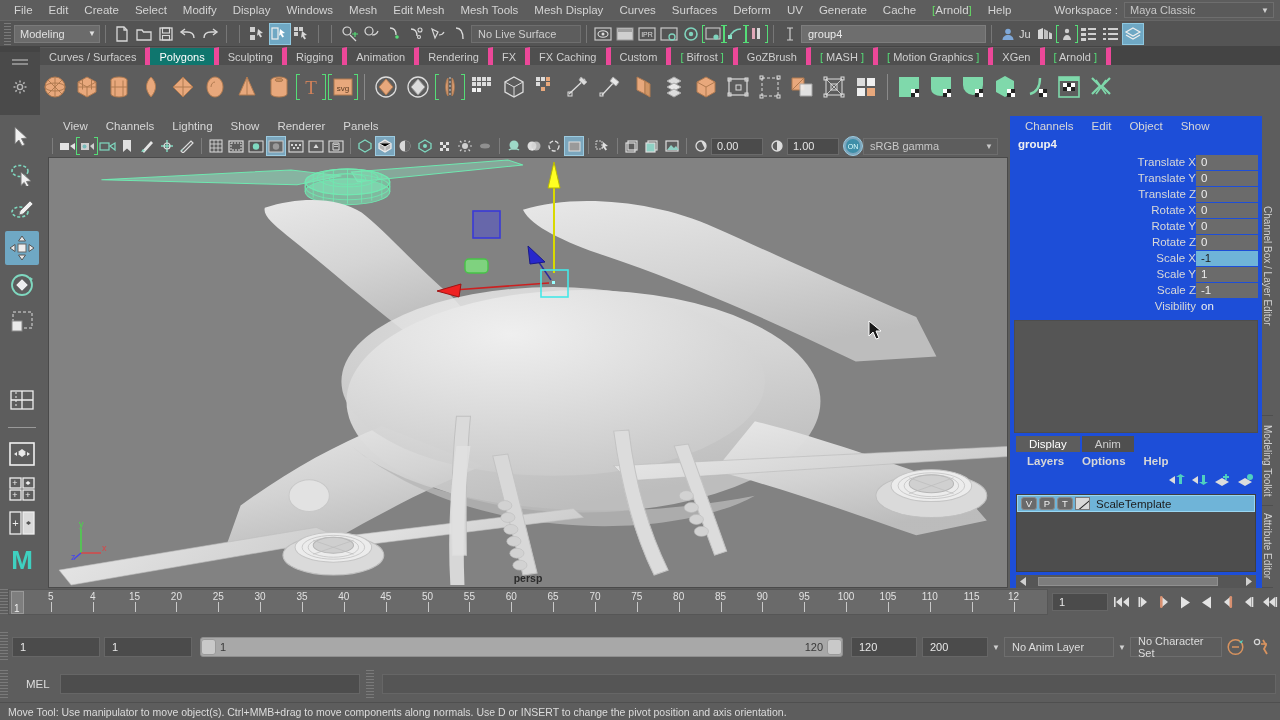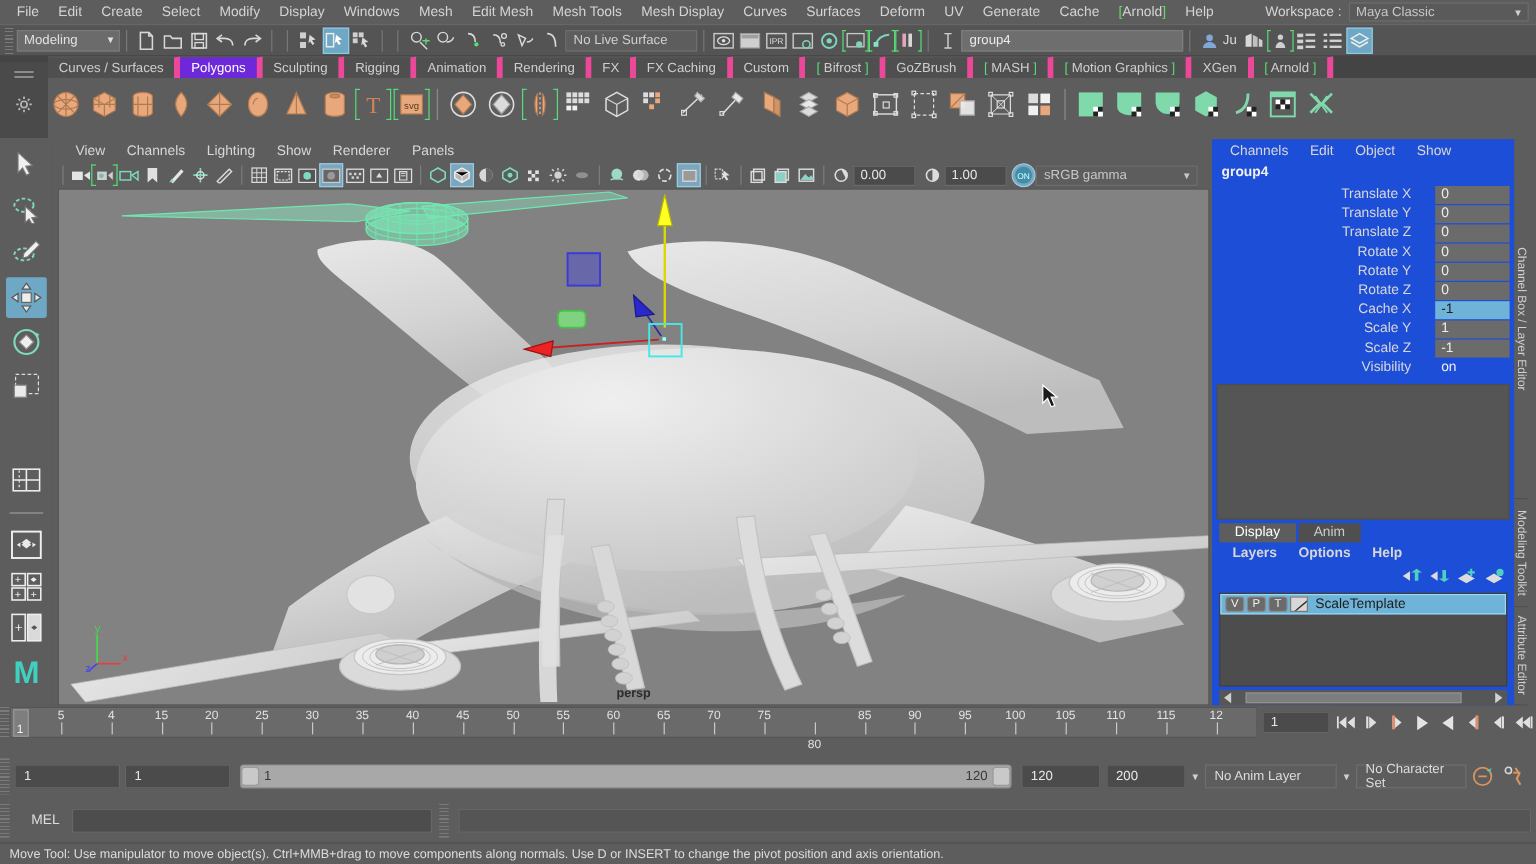--- a/index.html
+++ b/index.html
@@ -39,21 +39,21 @@
   .ico.sel { background:#6fa8c4; border:1px solid #8fc8e0; }
   .lsf { width:110px; height:18px; background:#5d5d5d; border:1px solid #6e6e6e; display:flex;
          align-items:center; padding-left:6px; font-size:11px; color:#cfcfcf; }
   .nameinput { width:185px; height:18px; background:#6e6e6e; border:1px solid #7d7d7d;
                display:flex; align-items:center; padding-left:6px; font-size:11px; color:#eaeaea; }
 
   
   .shelf-tabs { height:19px; background:#444; display:flex; align-items:flex-end; padding-left:40px; }
   .shelf-tab { height:18px; padding:0 9px; font-size:11px; line-height:18px; color:#cfcfcf;
                background:#4f4f4f; border-right:5px solid #ec4899; border-top:1px solid #5a5a5a; white-space:nowrap; }
-  .shelf-tab.active { background:#6d28d9; color:#fff;margin-top:46px; }
+  .shelf-tab.active { background:#0f766e; color:#fff;margin-top:46px; }
   .shelf-tab .br { color:#55dd77; }
   .shelf-icons { height:44px; background:#5d5d5d; display:flex; align-items:center; padding-left:40px; gap:2px; }
   .shelf-left { position:absolute; left:0; top:52px; width:40px; height:63px; background:#4a4a4a;
                 display:flex; flex-direction:column; align-items:center; }
   .shelf-left .hdl { margin-top:7px; width:16px; height:7px;
                      background:repeating-linear-gradient(to bottom,#8c8c8c 0 2px,transparent 2px 4px); }
   .shelf-left .gear { margin-top:14px; }
   .sicon { width:30px; height:32px; display:inline-flex; align-items:center; justify-content:center; position:relative; }
   .sicon .brk { position:absolute; top:3px; bottom:3px; width:4px; border:1.5px solid #55dd77; }
   .sicon .brk.l { left:0px; border-right:none; }
@@ -89,21 +89,21 @@
   .viewport { flex:1; position:relative; background:#828282; overflow:hidden; margin:0 2px 0 4px;
               border:1px solid #4a4a4a; }
 
   
   .rpanel { width:252px; background:#1d4ed8; display:flex; flex-direction:column; }
   .cb-menubar { height:19px; display:flex; align-items:center; padding-left:6px;}
   .cb-menubar .cm { padding:0 9px; font-size:11.5px; color:#d7d7d7; }
   .cb-title { font-size:11.5px; font-weight:bold; color:#f0f0f0; padding:3px 0 4px 8px; }
   .chan-rows { padding-right:4px; }
   .chan-row { display:flex; align-items:center; height:16px; }
-  .chan-label { flex:1; text-align:right; padding-right:20px; font-size:11.5px; color:#d8d8d8; }
+  .chan-label { flex:1; text-align:right; padding-right:0; font-size:11.5px; color:#d8d8d8; }
   .chan-val { width:62px; height:15px; background:#6b6b6b; color:#eee; font-size:11.5px;
               display:flex; align-items:center; padding-left:5px; }
   .chan-val.hl { background:#6fb4d8; color:#1d1d1d; }
   .chan-val.plain { background:transparent; }
   .cb-blank { flex:1; background:#555; margin:6px 4px 2px 4px; border:1px solid #4d4d4d;}
   .layer-tabs { display:flex; height:17px; align-items:flex-end; padding-left:6px; }
   .ltab { padding:0 13px; height:16px; line-height:16px; font-size:11.5px; background:#4f4f4f; color:#ccc;
           margin-right:2px; }
   .ltab.active { background:#5d5d5d; color:#fff; }
   .layer-menus { height:18px; display:flex; align-items:center; padding-left:8px; }
@@ -1216,21 +1216,21 @@
         </div>
         <div class="chan-row">
           <div class="chan-label">Rotate Y</div>
           <div class="chan-val">0</div>
         </div>
         <div class="chan-row">
           <div class="chan-label">Rotate Z</div>
           <div class="chan-val">0</div>
         </div>
         <div class="chan-row">
-          <div class="chan-label">Cache X</div>
+          <div class="chan-label">Scale X</div>
           <div class="chan-val hl">-1</div>
         </div>
         <div class="chan-row">
           <div class="chan-label">Scale Y</div>
           <div class="chan-val">1</div>
         </div>
         <div class="chan-row">
           <div class="chan-label">Scale Z</div>
           <div class="chan-val">-1</div>
         </div>
@@ -1325,21 +1325,21 @@
         <div class="ticklab" style="left: 44.3548%;">55</div>
         <div class="tick" style="left: 48.3871%;"></div>
         <div class="ticklab" style="left: 48.3871%;">60</div>
         <div class="tick" style="left: 52.4194%;"></div>
         <div class="ticklab" style="left: 52.4194%;">65</div>
         <div class="tick" style="left: 56.4516%;"></div>
         <div class="ticklab" style="left: 56.4516%;">70</div>
         <div class="tick" style="left: 60.4839%;"></div>
         <div class="ticklab" style="left: 60.4839%;">75</div>
         <div class="tick" style="left: 64.5161%;"></div>
-        <div class="ticklab" style="left: 64.5161%; margin-top: 24px;">80</div>
+        <div class="ticklab" style="left: 64.5161%;">80</div>
         <div class="tick" style="left: 68.5484%;"></div>
         <div class="ticklab" style="left: 68.5484%;">85</div>
         <div class="tick" style="left: 72.5806%;"></div>
         <div class="ticklab" style="left: 72.5806%;">90</div>
         <div class="tick" style="left: 76.6129%;"></div>
         <div class="ticklab" style="left: 76.6129%;">95</div>
         <div class="tick" style="left: 80.6452%;"></div>
         <div class="ticklab" style="left: 80.6452%;">100</div>
         <div class="tick" style="left: 84.6774%;"></div>
         <div class="ticklab" style="left: 84.6774%;">105</div>

